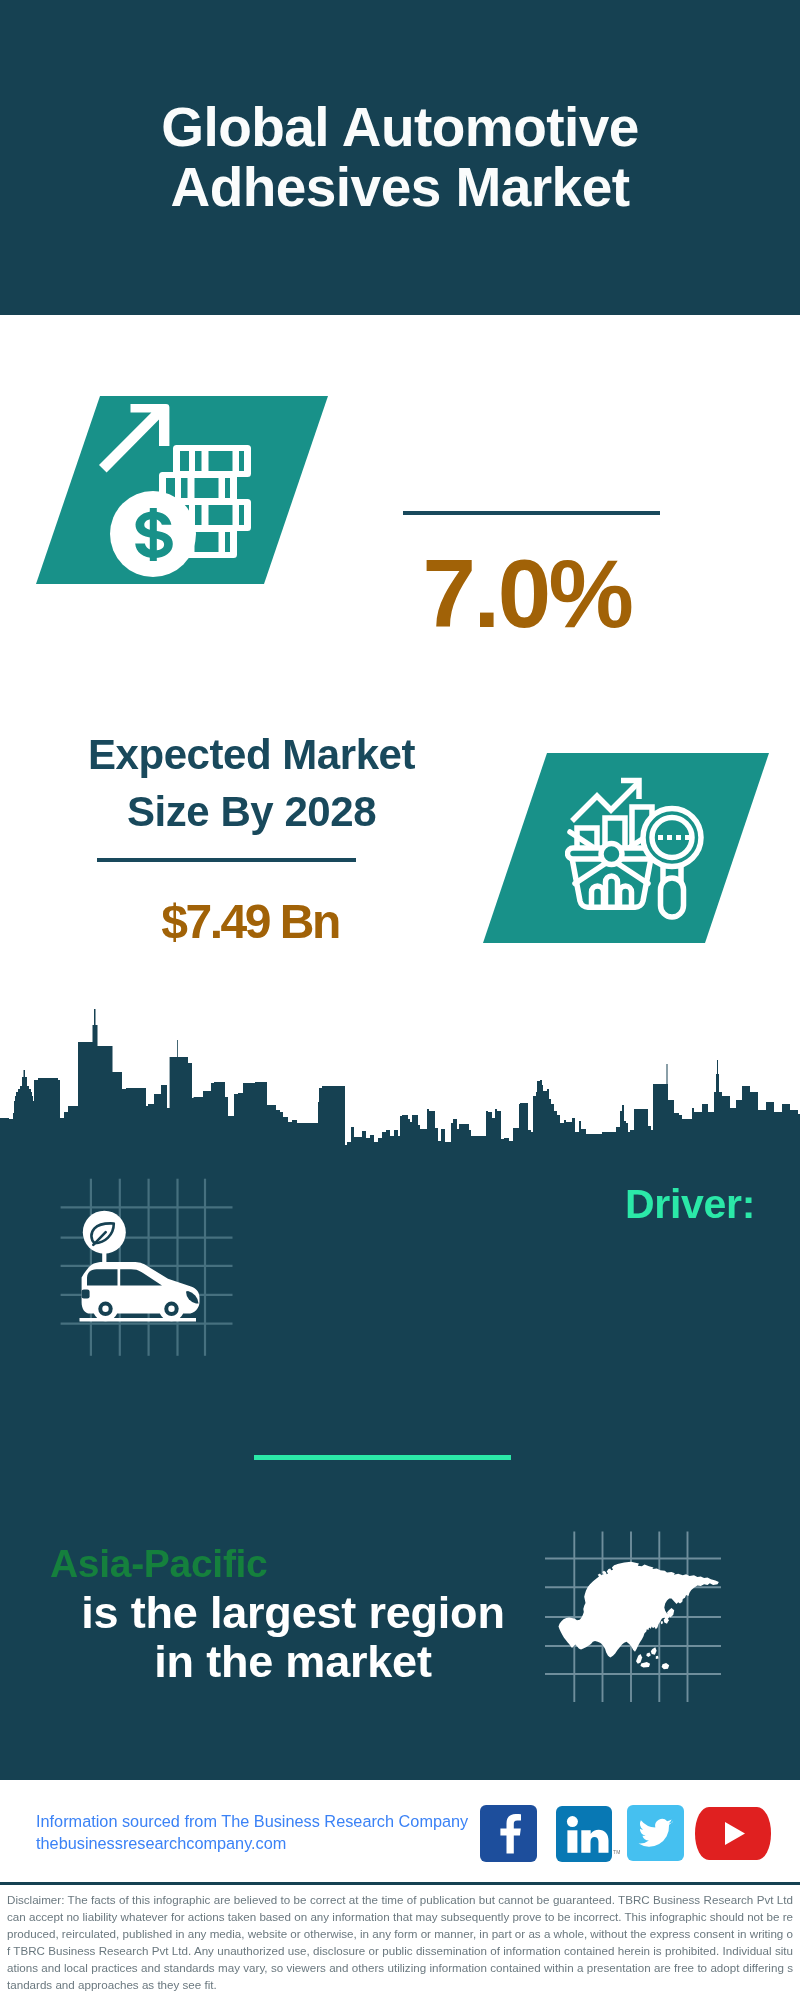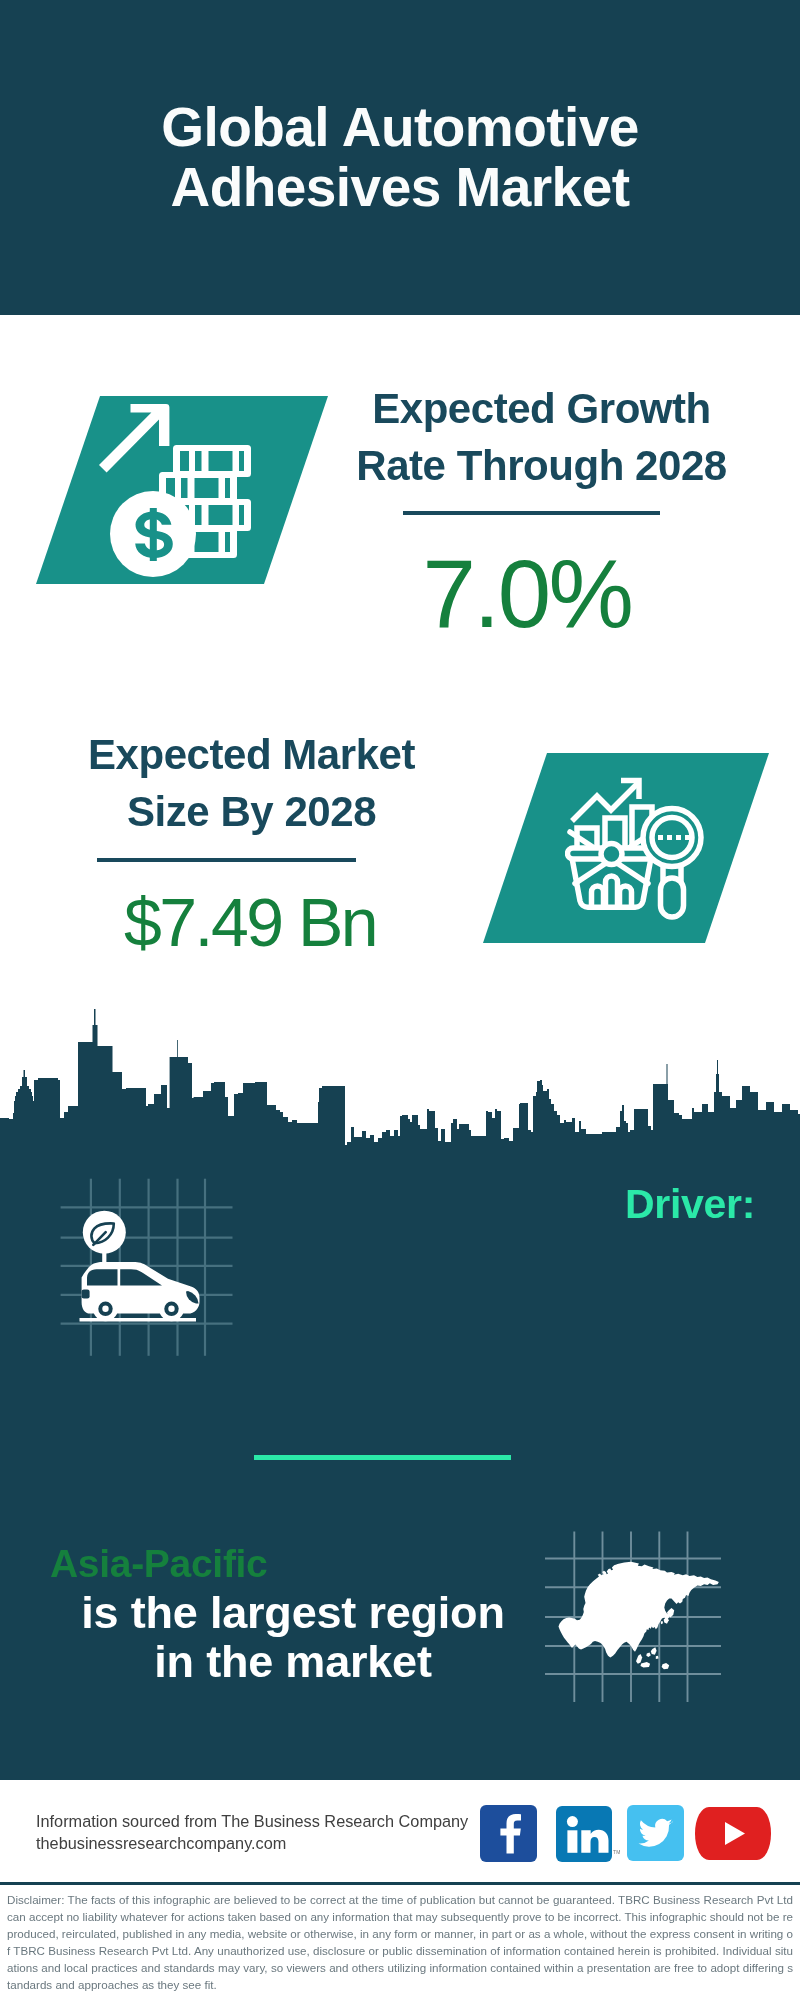--- a/index.html
+++ b/index.html
@@ -5,21 +5,21 @@
   html,body{margin:0;padding:0;}
   body{width:800px;height:2000px;background:#ffffff;font-family:"Liberation Sans",sans-serif;overflow:hidden;}
   .page{position:relative;width:800px;height:2000px;}
   .header{position:absolute;left:0;top:0;width:800px;height:315px;background:#164152;}
   .header h1{margin:0;position:absolute;left:100px;top:97px;width:600px;text-align:center;color:#fafcfc;font-size:55px;font-weight:bold;line-height:60px;letter-spacing:-0.55px;}
 
   
   .para{position:absolute;background:#189189;clip-path:polygon(64px 0, 100% 0, calc(100% - 64px) 100%, 0 100%);}
   .stat-head{position:absolute;text-align:center;white-space:pre-line;color:#19495c;font-size:42px;font-weight:bold;line-height:57px;letter-spacing:-0.45px;}
   .rule{position:absolute;height:4px;background:#19495c;}
-  .stat-val{position:absolute;text-align:center;color:#15803d;font-size:96px;font-weight:normal;line-height:98px;letter-spacing:-2.5px;}
+  .stat-val{position:absolute;text-align:center;color:#a16207;font-size:96px;font-weight:bold;line-height:98px;letter-spacing:-2.5px;}
 
   
   #s1-para{left:36px;top:396px;width:292px;height:188px;}
   #money-icon{position:absolute;left:59px;top:4px;width:162px;height:180px;}
   #s1-head{left:301px;top:380px;width:481px;}
   #s1-rule{left:403px;top:511px;width:257px;}
   #s1-val{left:307px;top:545px;width:440px;}
 
   .darkbody{position:absolute;left:0;top:1150px;width:800px;height:630px;background:#164152;}
   .skyline{position:absolute;left:0;top:1000px;width:800px;height:160px;}
@@ -29,38 +29,38 @@
   #driver-label{position:absolute;left:275px;top:1184px;width:480px;text-align:right;color:#2be8a8;font-size:41px;font-weight:bold;line-height:40px;letter-spacing:-0.3px;}
   #driver-text{position:absolute;left:265px;top:1243px;width:520px;text-align:center;color:#ffffff;font-size:33px;font-weight:bold;line-height:39px;letter-spacing:-0.65px;white-space:pre-line;}
   #driver-rule{position:absolute;left:254px;top:1455px;width:257px;height:5px;background:#2be8a8;}
 
   
   #region-hl{position:absolute;left:50px;top:1541px;width:500px;color:#15803d;font-size:39px;font-weight:bold;line-height:46px;letter-spacing:-0.3px;}
   #region-text{position:absolute;left:43px;top:1588px;width:500px;text-align:center;color:#ffffff;font-size:45px;font-weight:bold;line-height:49px;letter-spacing:-0.2px;white-space:pre-line;}
   #map-icon{position:absolute;left:543px;top:1524px;width:200px;height:180px;}
 
   
-  #source-text{position:absolute;left:36px;top:1810px;width:470px;color:#404040;font-size:16.3px;line-height:22px;}
+  #source-text{position:absolute;left:36px;top:1810px;width:470px;color:#3b82f6;font-size:16.3px;line-height:22px;}
   #social{position:absolute;left:480px;top:1805px;width:300px;height:58px;}
   .soc{position:absolute;top:0;border-radius:6px;}
   #soc-fb{left:0;width:57px;height:57px;}
   #soc-li{left:76px;width:56px;height:56px;top:1px;}
   #soc-tw{left:147px;width:57px;height:56px;}
   #soc-yt{left:215px;width:76px;height:53px;top:2px;border-radius:14px/26px;}
   .soc svg{position:absolute;left:0;top:0;width:100%;height:100%;}
   #tm-mark{position:absolute;left:613px;top:1849px;color:#777;font-size:5px;letter-spacing:0.2px;}
   #disc-rule{position:absolute;left:0;top:1882px;width:800px;height:3px;background:#164152;}
   #disclaimer{position:absolute;left:7px;top:1891px;width:786px;color:#6a787f;font-size:11.62px;line-height:17px;text-align:justify;word-break:break-all;}
 
   
   #s2-para{left:483px;top:753px;width:286px;height:190px;}
   #research-icon{position:absolute;left:82px;top:17px;width:150px;height:150px;}
   #s2-head{left:10px;top:726px;width:483px;}
   #s2-rule{left:97px;top:858px;width:259px;}
-  #s2-val{left:30px;top:883px;width:440px;font-size:68px;line-height:78px;}
+  #s2-val{left:30px;top:883px;width:440px;font-size:48px;line-height:78px;}
 </style>
 </head>
 <body>
 
 <div class="page">
   <div class="header">
     <h1>Global Automotive Adhesives Market</h1>
   </div>
 
   <div class="para" id="s1-para">
@@ -90,22 +90,20 @@
         <rect x="99.5" y="132" width="24" height="20"></rect>
         <rect x="130" y="132" width="5" height="20"></rect>
       </g>
       <circle cx="58" cy="134" r="43" fill="#ffffff"></circle>
       <g fill="#189189">
         <rect x="54.8" y="108" width="7" height="53" rx="0"></rect>
         <path d="M40.5 124.5 a17.5 13.5 0 0 1 17.5 -13 c10 0 17 5.2 18.4 13.2 h-9.6 c-1.3 -3.6 -4.6 -5.6 -8.8 -5.6 c-5.2 0 -8.7 2.4 -8.7 5.6 c0 2.8 2.3 4.4 7.6 5.4 l7.6 1.5 c8.8 1.7 13.3 5.9 13.3 12.4 c0 8.3 -7.6 14 -18.4 14 c-11.2 0 -18.6 -5.6 -19.2 -14.4 h9.7 c0.8 4.2 4.5 6.7 9.9 6.7 c5.6 0 9.3 -2.4 9.3 -5.9 c0 -2.9 -2.2 -4.6 -7.3 -5.6 l-8 -1.6 c-8.9 -1.8 -13.3 -6 -13.3 -12.7 Z"></path>
       </g>
     </svg>
   </div>
-  <div class="stat-head" id="s1-head">Expected Growth
-Rate Through 2028</div>
   <div class="rule" id="s1-rule"></div>
   <div class="stat-val" id="s1-val">7.0%</div>
 
   <div class="darkbody"></div>
   <svg class="skyline" viewBox="0 0 800 160" preserveAspectRatio="none">
     <path d="M0 160 L0 118 L0 118 L9 118 L9 119 L13 119 L13 113 L14 113 L14 101 L15 101 L15 96 L16 96 L16 92 L18 92 L18 89 L20 89 L20 86 L22 86 L22 77 L23.5 77 L23.5 70 L25 70 L25 77 L27 77 L27 86 L29 86 L29 89 L31 89 L31 92 L32 92 L32 96 L33 96 L33 101 L34 101 L34 80 L38 80 L38 78 L56 78 L56 78 L58 78 L58 80 L60 80 L60 118 L64 118 L64 112 L68 112 L68 106 L78 106 L78 42 L90 42 L90 42 L92.5 42 L92.5 25 L94 25 L94 9 L95.5 9 L95.5 25 L97.5 25 L97.5 46 L108 46 L108 46 L112.5 46 L112.5 72 L122 72 L122 89 L126 89 L126 88 L146 88 L146 106 L148 106 L148 104 L154 104 L154 94 L161 94 L161 85 L167 85 L167 108 L169.6 108 L169.6 57 L177 57 L177 40 L177.8 40 L177.8 57 L188 57 L188 63 L192 63 L192 98 L193.6 98 L193.6 97 L203 97 L203 91 L211 91 L211 83 L214 83 L214 82 L225 82 L225 97 L228 97 L228 116 L234 116 L234 94 L238 94 L238 93 L243 93 L243 83 L255 83 L255 82 L267 82 L267 105 L270 105 L270 105 L276 105 L276 110 L280 110 L280 112 L283 112 L283 117 L288 117 L288 122 L292 122 L292 120 L297 120 L297 123 L318 123 L318 102 L319 102 L319 88 L322 88 L322 86 L345 86 L345 145 L347 145 L347 142 L351 142 L351 127 L354 127 L354 137 L362 137 L362 131 L366 131 L366 138 L370 138 L370 135 L374 135 L374 142 L378 142 L378 138 L382 138 L382 132 L386 132 L386 130 L390 130 L390 136 L394 136 L394 130 L398 130 L398 136 L400 136 L400 116 L402 116 L402 115 L408 115 L408 119 L410 119 L410 122 L412 122 L412 115 L418 115 L418 125 L420 125 L420 129 L427 129 L427 109 L429 109 L429 111 L435 111 L435 128 L438 128 L438 141 L441 141 L441 129 L445 129 L445 142 L451 142 L451 123 L453 123 L453 119 L457 119 L457 129 L459 129 L459 124 L469 124 L469 130 L471 130 L471 136 L486 136 L486 111 L488 111 L488 112 L492 112 L492 118 L495 118 L495 109 L497 109 L497 111 L501 111 L501 139 L504 139 L504 138 L509 138 L509 141 L513 141 L513 128 L519 128 L519 104 L520 104 L520 103 L528 103 L528 130 L531 130 L531 132 L533 132 L533 96 L536 96 L536 92 L537 92 L537 81 L540 81 L540 80 L542 80 L542 85 L543 85 L543 91 L547 91 L547 89 L549 89 L549 99 L551 99 L551 104 L554 104 L554 111 L557 111 L557 115 L560 115 L560 123 L564 123 L564 120 L566 120 L566 122 L572 122 L572 118 L575 118 L575 132 L579 132 L579 121 L581 121 L581 129 L586 129 L586 134 L602 134 L602 132 L616 132 L616 127 L620 127 L620 111 L622 111 L622 105 L624 105 L624 121 L626 121 L626 123 L628 123 L628 132 L630 132 L630 130 L634 130 L634 109 L648 109 L648 126 L651 126 L651 130 L653 130 L653 84 L666 84 L666 84 L666.5 84 L666.5 64 L667.5 64 L667.5 84 L668 84 L668 100 L674 100 L674 113 L679 113 L679 115 L682 115 L682 119 L692 119 L692 108 L694 108 L694 112 L700 112 L700 112 L702 112 L702 104 L706 104 L706 104 L708 104 L708 112 L712 112 L712 112 L714 112 L714 92 L716 92 L716 74 L717 74 L717 60 L718 60 L718 74 L719 74 L719 92 L722 92 L722 96 L728 96 L728 96 L730 96 L730 108 L734 108 L734 108 L736 108 L736 100 L740 100 L740 100 L742 100 L742 86 L748 86 L748 86 L750 86 L750 92 L756 92 L756 92 L758 92 L758 110 L764 110 L764 110 L766 110 L766 102 L772 102 L772 102 L774 102 L774 112 L780 112 L780 112 L782 112 L782 104 L788 104 L788 104 L790 104 L790 110 L796 110 L796 110 L798 110 L798 114 L800 114 L800 114 L800 114 L800 160 Z" fill="#164152"></path>
   </svg>
 
   <svg id="car-icon" viewBox="0 0 185 190">
     <g stroke="#46707f" stroke-width="2.2" fill="none">

